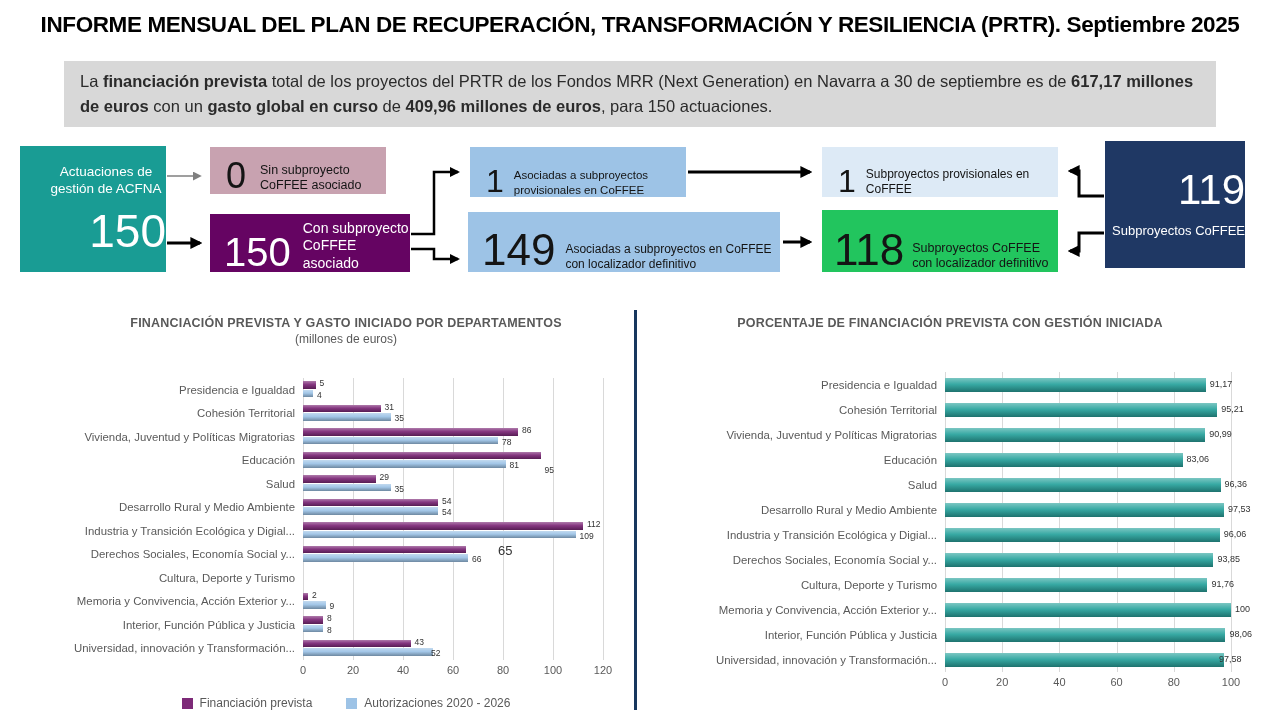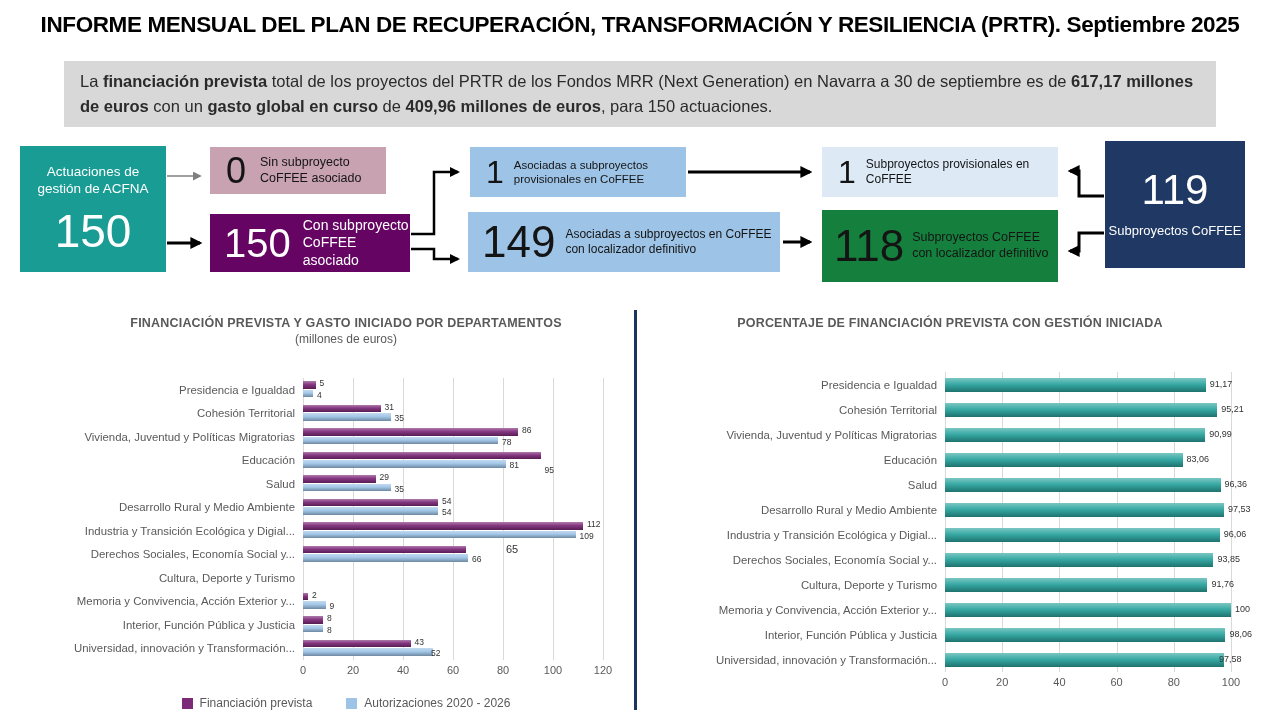--- a/index.html
+++ b/index.html
@@ -15,21 +15,21 @@
     position:absolute; top:12px; left:0; width:1280px;
     text-align:center; font-weight:bold; font-size:22.5px;
     letter-spacing:-0.4px; white-space:nowrap; color:#000;
   }
   .summary {
     position:absolute; left:64px; top:61px; width:1152px;
     background:#d8d8d8; padding:8px 16px;
     font-size:16.5px; line-height:1.5; color:#2b2b2b;
   }
   
-  .fbox { position:absolute; display:flex; align-items:center; }
+  .fbox { position:absolute; display:flex; align-items:flex-end; }
   .fbox .num { line-height:1; }
   .fbox .lbl { line-height:1.25; }
   .box-teal   { left:20px;  top:146px; width:146px; height:126px; background:#199c94; color:#fff;
                 flex-direction:column; justify-content:center; text-align:center; }
   .box-teal .lbl { font-size:13.5px; width:120px; }
   .box-teal .num { font-size:46px; margin-top:10px; }
   .box-pink   { left:210px; top:147px; width:176px; height:47px; background:#c8a2b0; color:#141414;
                 padding-left:16px; gap:14px; }
   .box-pink .num { font-size:36px; }
   .box-pink .lbl { font-size:12.5px; }
@@ -42,21 +42,21 @@
   .box-blue1 .num { font-size:32px; }
   .box-blue1 .lbl { font-size:11.5px; }
   .box-blue149{ left:468px; top:212px; width:312px; height:60px; background:#9dc3e6; color:#141414;
                 padding-left:14px; gap:10px; }
   .box-blue149 .num { font-size:44px; }
   .box-blue149 .lbl { font-size:12px; width:210px; }
   .box-lb1    { left:822px; top:147px; width:236px; height:50px; background:#ddeaf6; color:#141414;
                 padding-left:16px; gap:10px; }
   .box-lb1 .num { font-size:32px; }
   .box-lb1 .lbl { font-size:12px; }
-  .box-lb118  { left:822px; top:210px; width:236px; height:72px; background:#15803d; color:#141414;
+  .box-lb118  { left:822px; top:210px; width:236px; height:62px; background:#22c55e; color:#141414;
                 padding-left:12px; gap:8px; }
   .box-lb118 .num { font-size:44px; }
   .box-lb118 .lbl { font-size:12.5px; width:150px; }
   .box-navy   { left:1105px; top:141px; width:140px; height:127px; background:#1f3864; color:#fff;
                 flex-direction:column; justify-content:center; text-align:center; }
   .box-navy .num { font-size:42px; }
   .box-navy .lbl { font-size:13px; margin-top:12px; }
   #flow-svg { position:absolute; left:0; top:0; width:1280px; height:300px; pointer-events:none; }
   
   .divider { position:absolute; left:634px; top:310px; width:3px; height:400px; background:#17375e; }
@@ -217,21 +217,21 @@
           <div class="bar" style="width: 280px; height: 7.5px; top: 3px; background-color: rgb(125, 42, 120);"></div>
           <span class="vlabel" style="font-size: 8.5px; left: 284px; top: 0px;">112</span>
           <div class="bar" style="width: 272.5px; height: 7.5px; top: 11.5px; background-color: rgb(157, 195, 230);"></div>
           <span class="vlabel" style="font-size: 8.5px; left: 276.5px; top: 11.5px;">109</span>
         </div>
       </div>
       <div class="crow" style="height: 23.5px;">
         <div class="clabel" style="width: 243px;">Derechos Sociales, Economía Social y...</div>
         <div class="ctrack" style="width: 300px;">
           <div class="bar" style="width: 162.5px; height: 7.5px; top: 3px; background-color: rgb(125, 42, 120);"></div>
-          <span class="vlabel" style="font-size: 11px; left: 160px; top: 0px; padding-left: 43px;">65</span>
+          <span class="vlabel" style="font-size: 13px; left: 152px; top: 0px; padding-left: 43px;">65</span>
           <div class="bar" style="width: 165px; height: 7.5px; top: 11.5px; background-color: rgb(157, 195, 230);"></div>
           <span class="vlabel" style="font-size: 8.5px; left: 169px; top: 11.5px;">66</span>
         </div>
       </div>
       <div class="crow" style="height: 23.5px;">
         <div class="clabel" style="width: 243px;">Cultura, Deporte y Turismo</div>
       </div>
       <div class="crow" style="height: 23.5px;">
         <div class="clabel" style="width: 243px;">Memoria y Convivencia, Acción Exterior y...</div>
         <div class="ctrack" style="width: 300px;">

